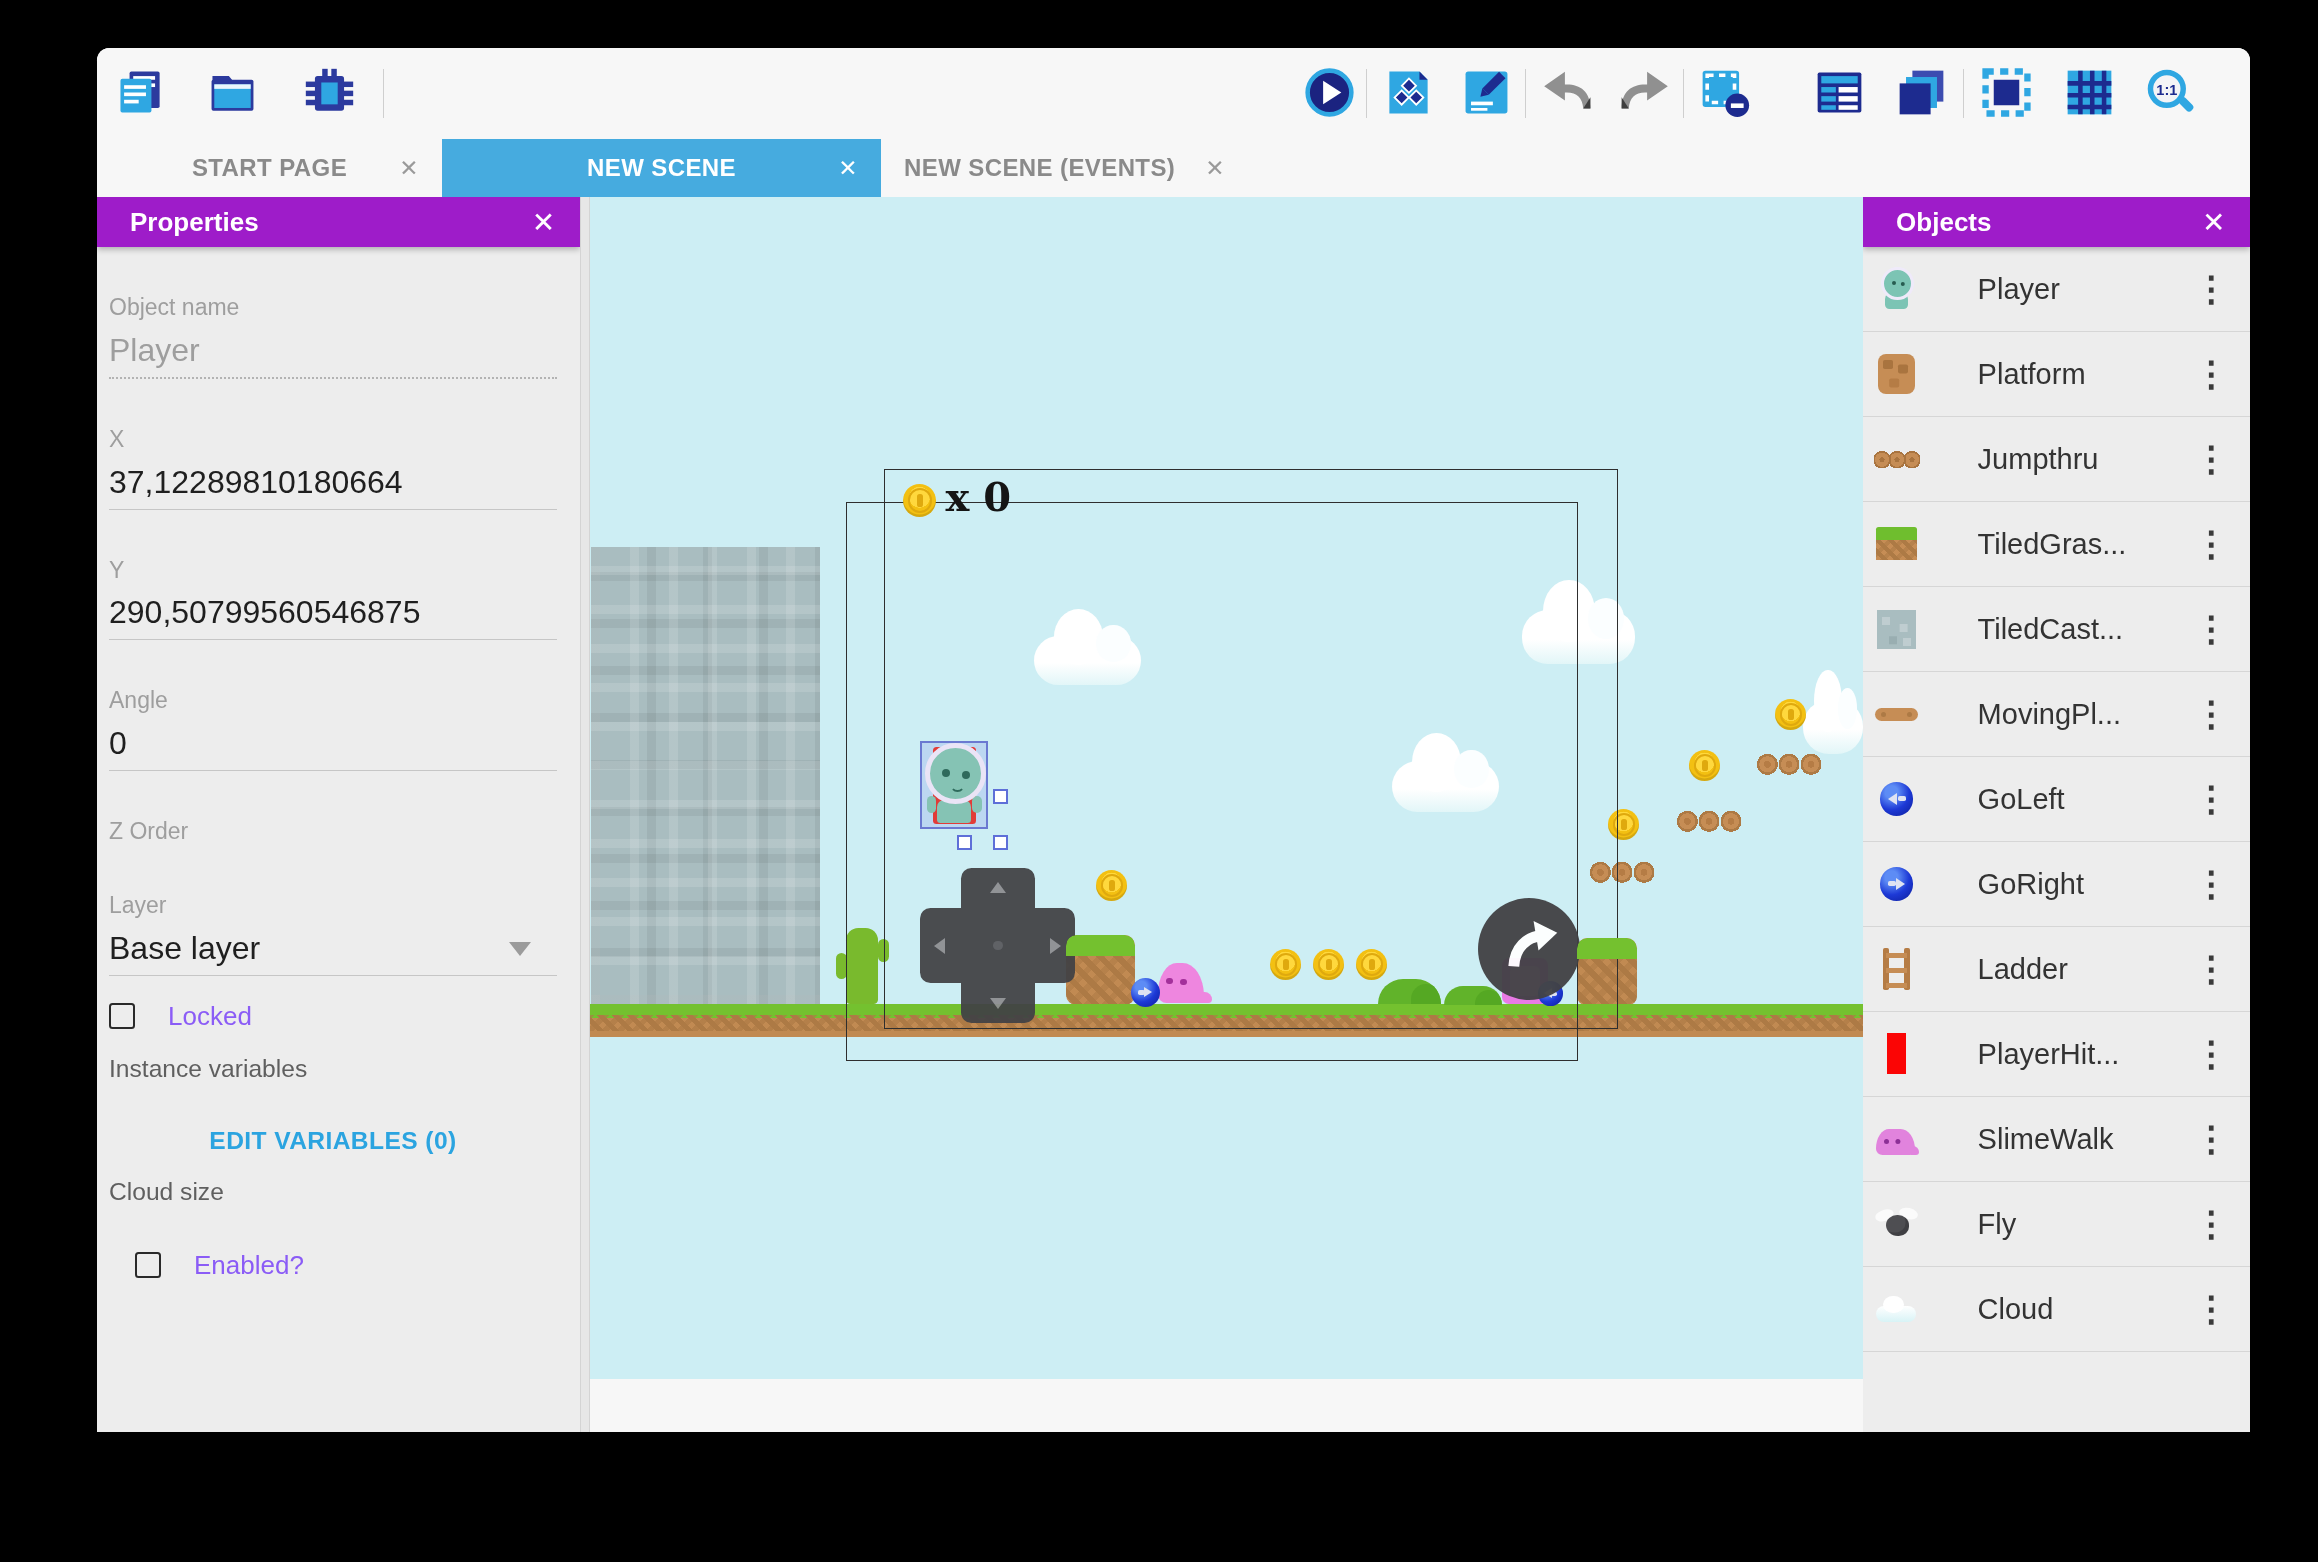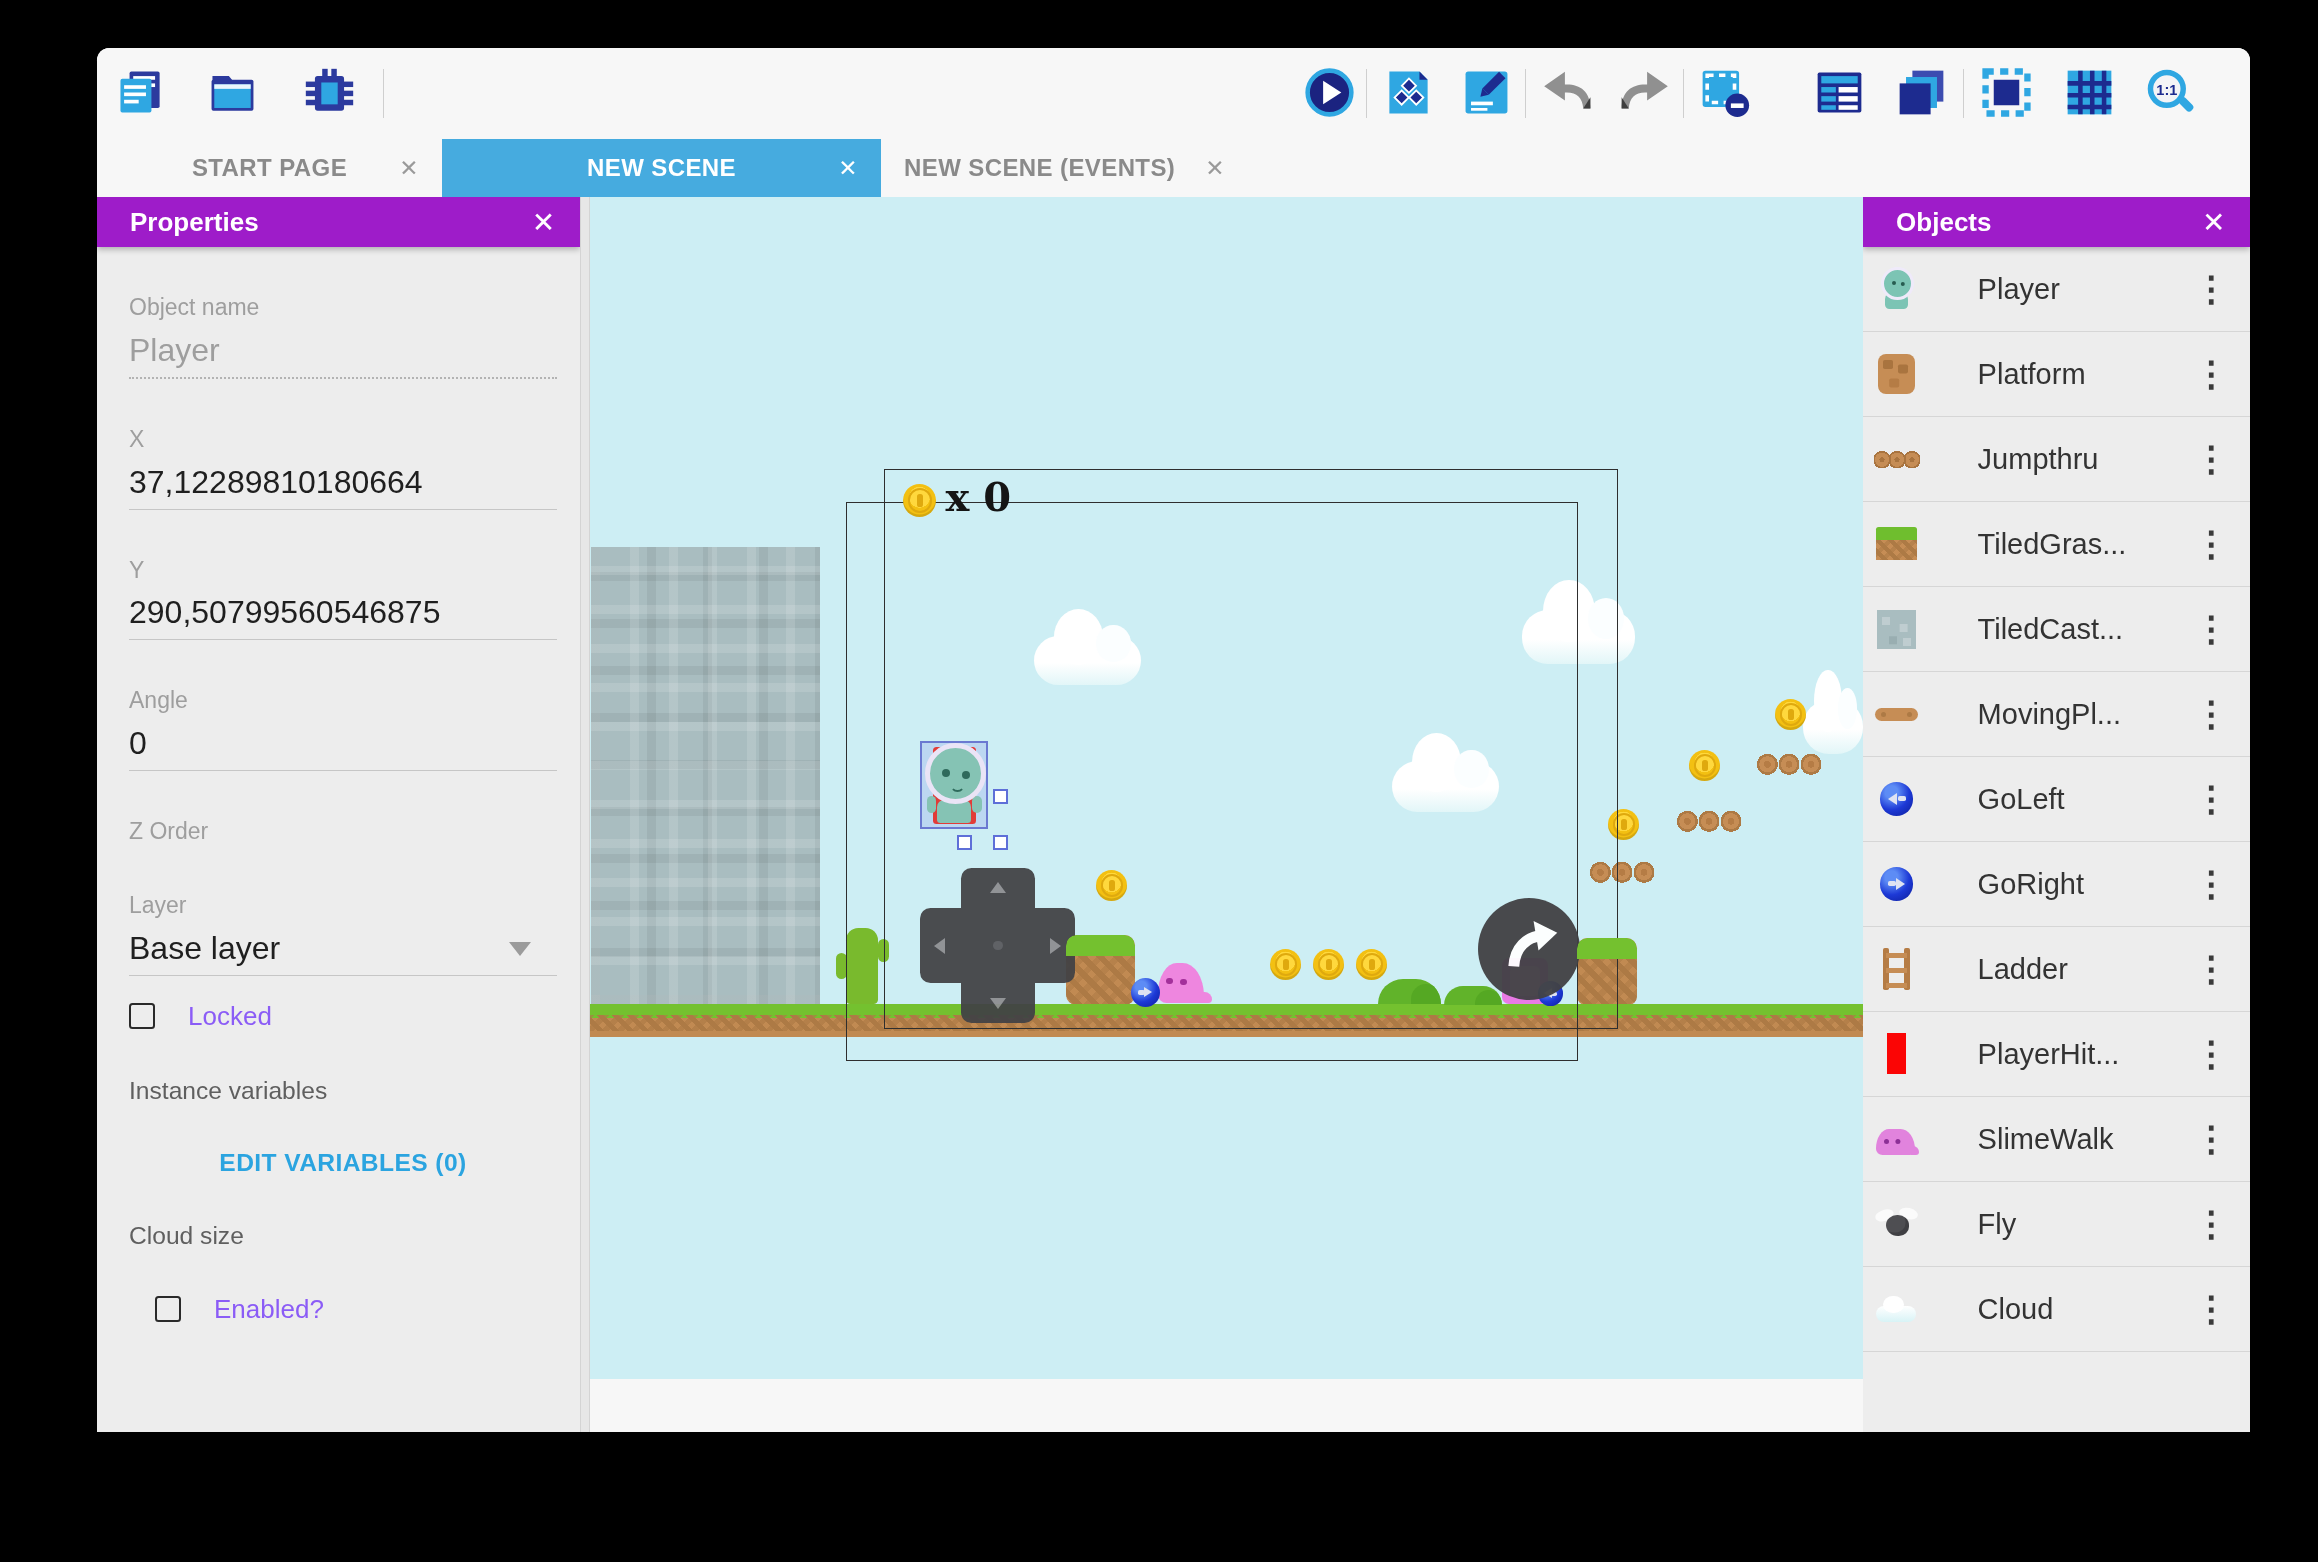--- a/index.html
+++ b/index.html
@@ -34,29 +34,29 @@
   
   .main{display:flex;height:1376px}
   .panel{position:relative;background:var(--panelbg);overflow:hidden}
   .panel.left{width:483px}
   .panel.right{width:387px}
   .gutter{width:10.5px;background:#e7e7e7;border-left:0.9px solid #d4d4d4;border-right:0.9px solid #d4d4d4}
   .phead{height:50px;background:var(--accent);color:#fff;display:flex;align-items:center;justify-content:space-between;
          padding:0 24.6px 0 33px;font-size:26px;font-weight:700;box-shadow:0 2.6px 6.2px rgba(0,0,0,.28);position:relative;z-index:5}
   .phead .pclose{font-size:28px;font-weight:400}
   
-  .pbody{padding:0 23px 0 32px}
+  .pbody{padding:0 23px 0 12px}
   .f-label{margin-top:46px;font-size:23px;line-height:28px;color:#9e9e9e}
   .f-value{margin-top:8.8px;font-size:32px;line-height:40px;color:#1f1f1f;padding-bottom:7px;border-bottom:1.8px solid #c6c6c6;position:relative}
   .f-value.disabled{color:#9e9e9e;border-bottom:2.6px dotted #b3b3b3}
   .dd-arrow{position:absolute;right:26px;top:14px;width:0;height:0;border-left:11.4px solid transparent;border-right:11.4px solid transparent;border-top:14px solid #9b9b9b}
   .cb-row{display:flex;align-items:center;gap:33px;margin-top:24.6px}
   .cbx{width:26px;height:26px;border:2.6px solid #2a2a2a;border-radius:3.5px;background:transparent}
   .cb-lab{font-size:26px;color:#8b5cf6}
-  .sec-label{margin-top:45px;font-size:24.6px;color:#5f5f5f}
+  .sec-label{margin-top:23px;font-size:24.6px;color:#5f5f5f}
   .link-btn{margin-top:44px;text-align:center;font-size:24.6px;font-weight:700;color:var(--link);letter-spacing:0.4px}
   .cb-row.en{margin-top:44px;padding-left:26px}
   
   .canvas{position:relative;width:1273px;height:1182px;background:var(--sky);overflow:hidden}
   .inst{position:absolute}
   .inst-frame{border:1.8px solid #2e2e2e;pointer-events:none}
   .inst-building{background-color:#a9bdc0;background-image:
      repeating-linear-gradient(90deg,rgba(255,255,255,.13) 0 8.8px,transparent 8.8px 39px),
      repeating-linear-gradient(0deg,rgba(255,255,255,.13) 0 8.8px,transparent 8.8px 39px),
      repeating-linear-gradient(90deg,rgba(0,0,0,.06) 0 8.8px,transparent 8.8px 56px),

